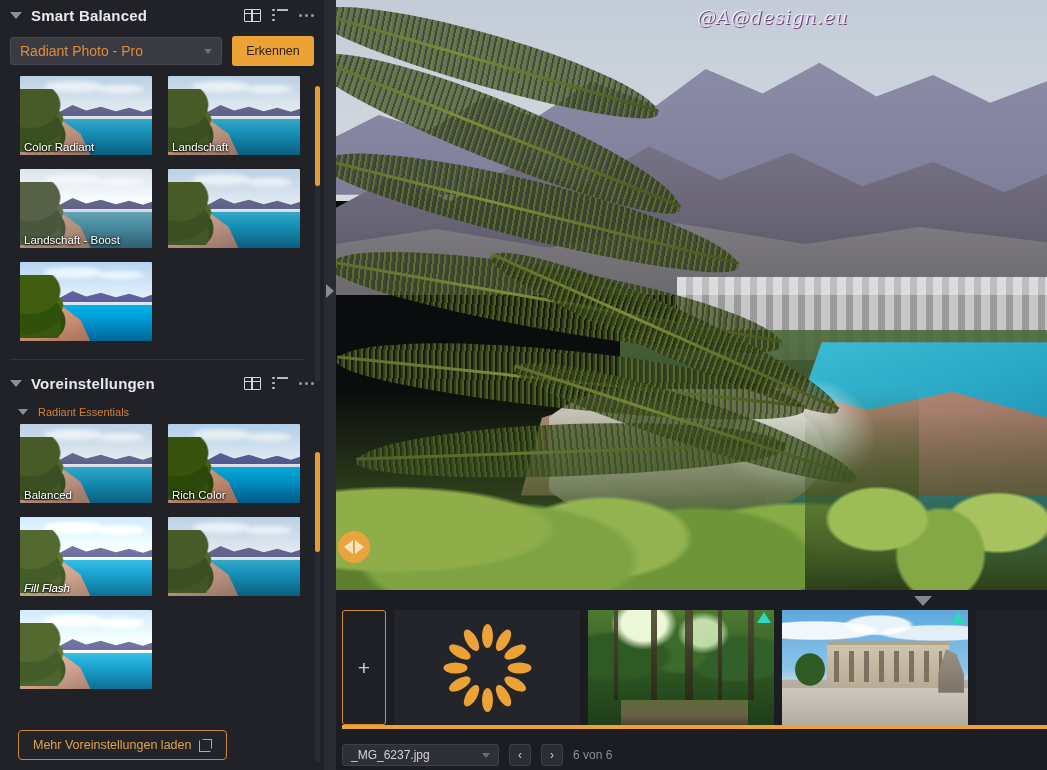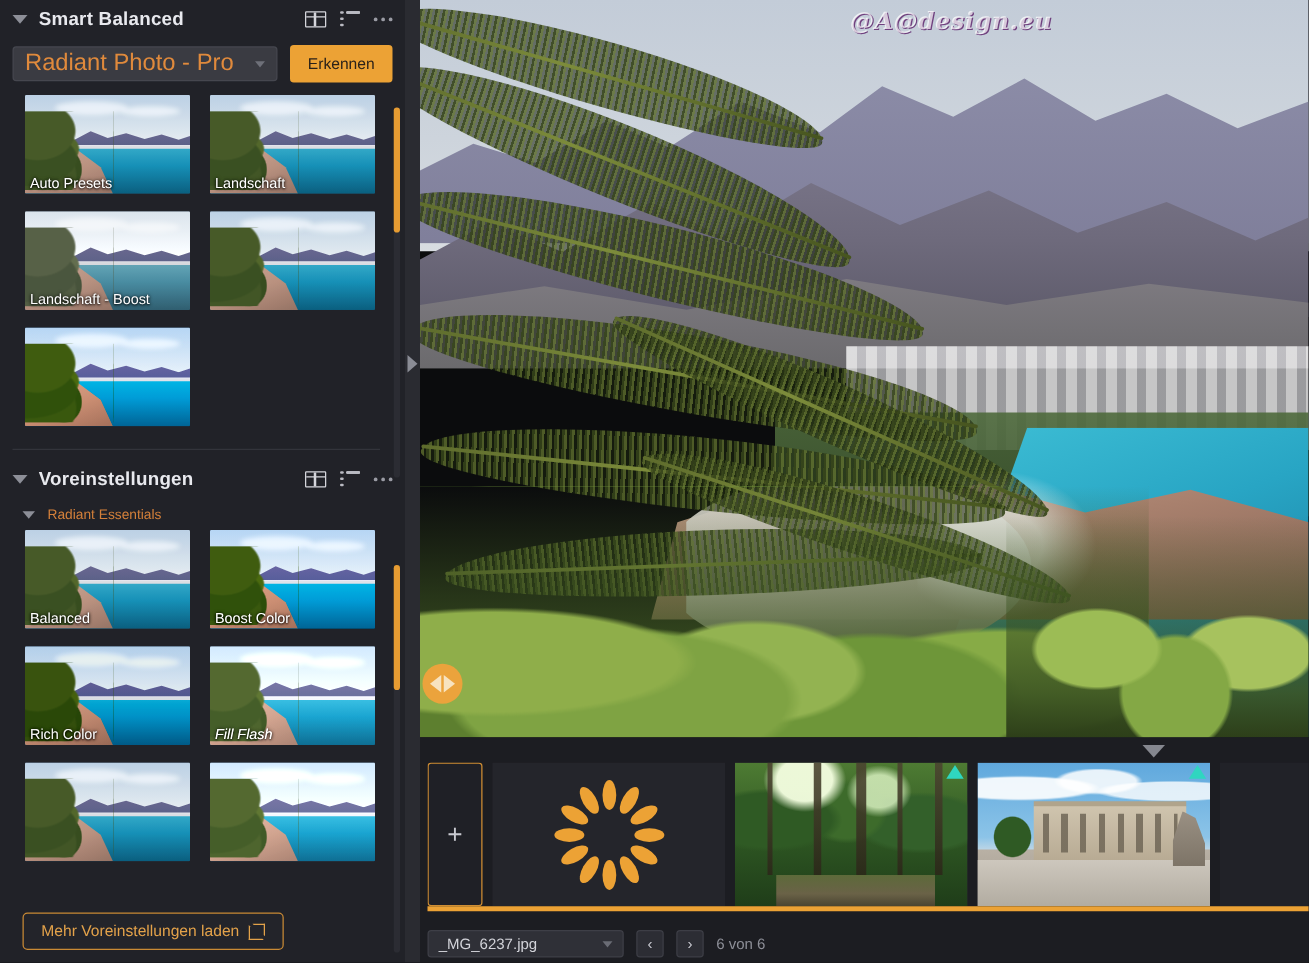--- a/index.html
+++ b/index.html
@@ -84,21 +84,21 @@
   }
   .combo {
     flex: 1 1 auto; height: 28px;
     background: #3a3b42;
     border: 1px solid #46474f;
     border-radius: 3px;
     display: flex; align-items: center;
     padding: 0 9px;
     position: relative;
   }
-  .combo-text { font-size: 19px; color: #e08a3c; white-space: nowrap; }
+  .combo-text { font-size: 14px; color: #e08a3c; white-space: nowrap; }
   .combo-caret {
     margin-left: auto;
     width: 0; height: 0;
     border-left: 4px solid transparent;
     border-right: 4px solid transparent;
     border-top: 5px solid #6e7079;
   }
   .btn-primary {
     flex: 0 0 auto;
     height: 30px; min-width: 82px;
@@ -352,23 +352,23 @@
   }
   .frond .blade {
     position: absolute; left: 0; top: -26px;
     height: 56px;
     background: repeating-linear-gradient(86deg,
       rgba(52,66,25,.95) 0 2px, rgba(90,106,44,.88) 2px 4px, rgba(28,38,14,.6) 4px 6px);
     border-radius: 50% 50% 50% 50% / 60% 60% 40% 40%;
     opacity: .96;
   }
   .watermark {
-    position: absolute; left: 344px; top: 6px;
+    position: absolute; left: 361px; top: 6px;
     font-family: "DejaVu Serif", serif;
-    font-style: italic; font-weight: bold;
+    font-style: italic; font-weight: normal;
     font-size: 19px;
     color: rgba(255,255,255,.72);
     letter-spacing: .5px;
     text-shadow: 1px 1px 0 rgba(96,40,110,.85);
     white-space: nowrap;
   }
   #compare-btn {
     position: absolute; left: 2px; top: 531px;
     width: 32px; height: 32px; border-radius: 50%;
     background: #eba33c;
@@ -579,21 +579,21 @@
           <div class="coast">
             <div class="sky"></div>
             <div class="cloud" style="left:18%;top:6%;width:44%;height:14%"></div>
             <div class="cloud" style="left:58%;top:12%;width:36%;height:10%"></div>
             <div class="mtn"></div>
             <div class="town"></div>
             <div class="sea"></div>
             <div class="shore"></div>
             <div class="foliage"></div>
           </div>
-          <div class="label">Auto Presets</div>
+          <div class="label">Color Radiant</div>
         </div>
         <div class="thumb v-balanced">
           <div class="coast">
             <div class="sky"></div>
             <div class="cloud" style="left:18%;top:6%;width:44%;height:14%"></div>
             <div class="cloud" style="left:58%;top:12%;width:36%;height:10%"></div>
             <div class="mtn"></div>
             <div class="town"></div>
             <div class="sea"></div>
             <div class="shore"></div>
@@ -678,33 +678,20 @@
             <div class="sky"></div>
             <div class="cloud" style="left:18%;top:6%;width:44%;height:14%"></div>
             <div class="cloud" style="left:58%;top:12%;width:36%;height:10%"></div>
             <div class="mtn"></div>
             <div class="town"></div>
             <div class="sea"></div>
             <div class="shore"></div>
             <div class="foliage"></div>
           </div>
           <div class="label">Balanced</div>
-        </div>
-        <div class="thumb v-boost">
-          <div class="coast">
-            <div class="sky"></div>
-            <div class="cloud" style="left:18%;top:6%;width:44%;height:14%"></div>
-            <div class="cloud" style="left:58%;top:12%;width:36%;height:10%"></div>
-            <div class="mtn"></div>
-            <div class="town"></div>
-            <div class="sea"></div>
-            <div class="shore"></div>
-            <div class="foliage"></div>
-          </div>
-          <div class="label">Boost Color</div>
         </div>
         <div class="thumb v-rich">
           <div class="coast">
             <div class="sky"></div>
             <div class="cloud" style="left:18%;top:6%;width:44%;height:14%"></div>
             <div class="cloud" style="left:58%;top:12%;width:36%;height:10%"></div>
             <div class="mtn"></div>
             <div class="town"></div>
             <div class="sea"></div>
             <div class="shore"></div>

